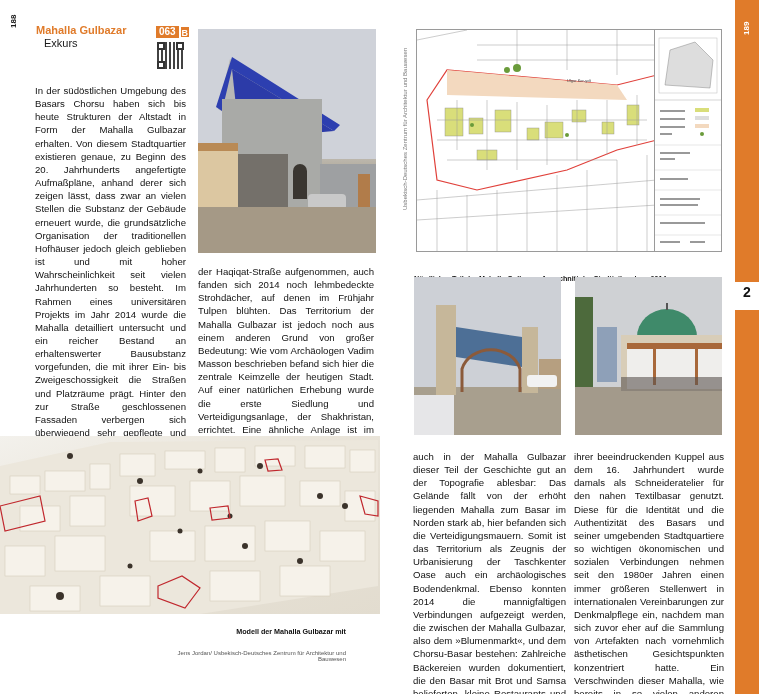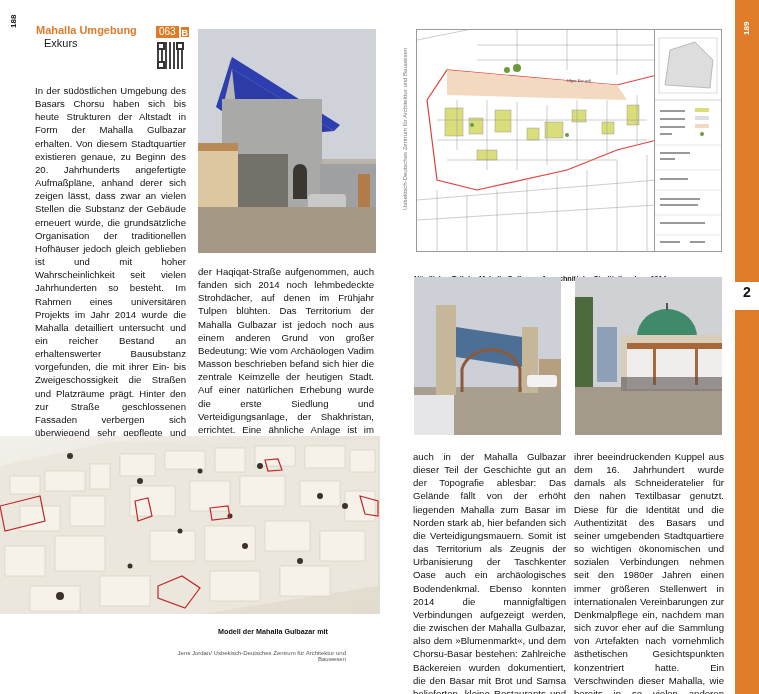--- a/index.html
+++ b/index.html
@@ -2,21 +2,21 @@
 <html><head>
 <meta charset="utf-8">
 <style>
   html,body{margin:0;padding:0;background:#fff;}
   body{width:759px;height:694px;position:relative;overflow:hidden;font-family:"Liberation Sans","DejaVu Sans",sans-serif;color:#1a1a1a;}
   .abs{position:absolute;}
   .folio-left{left:9px;top:28px;font-size:8px;font-weight:bold;transform:rotate(-90deg);transform-origin:left top;width:14px;}
   .title{left:36px;top:24px;font-size:11px;font-weight:bold;color:#e07b2a;}
   .subtitle{left:44px;top:37px;font-size:11px;color:#1a1a1a;}
   .code-badge{left:156px;top:26px;display:flex;gap:1px;}
-  .code-num{background:#e07b2a;color:#fff;font-size:10px;font-weight:normal;padding:0 3px;height:12px;line-height:12px;}
+  .code-num{background:#e07b2a;color:#fff;font-size:10px;font-weight:bold;padding:0 3px;height:12px;line-height:12px;}
   .code-letter{background:#e07b2a;color:#fff;font-size:9px;font-weight:bold;width:10px;height:12px;line-height:12px;text-align:center;border:1px solid #fff;box-sizing:border-box;}
   .qr{left:157px;top:42px;width:27px;height:27px;background:
       repeating-linear-gradient(90deg,#222 0 2px,#fff 2px 4px),#fff;opacity:.85;}
   .qr::before{content:"";position:absolute;left:0;top:0;width:8px;height:8px;border:2px solid #111;background:#fff;box-sizing:border-box;}
   .qr::after{content:"";position:absolute;right:0;top:0;width:8px;height:8px;border:2px solid #111;background:#fff;box-sizing:border-box;}
   .qr-bl{position:absolute;left:0;bottom:0;width:8px;height:8px;border:2px solid #111;background:#fff;box-sizing:border-box;}
   .col{font-size:9.6px;line-height:13.15px;text-align:justify;color:#111;}
   .col p{margin:0;}
   .col em{font-style:italic;}
   .col1{left:35px;top:84px;width:151px;}
@@ -26,33 +26,33 @@
   .photo{overflow:hidden;}
   .photo-house{left:198px;top:29px;width:178px;height:224px;background:linear-gradient(180deg,#c9ccd4 0%,#dfe1e6 40%,#b8b2a6 60%,#a89e8e 100%);}
   .photo-gate{left:414px;top:277px;width:147px;height:158px;background:linear-gradient(180deg,#c6c8cf 0%,#d7d8dc 45%,#b3aa98 70%,#a69d8c 100%);}
   .photo-mosque{left:575px;top:277px;width:147px;height:158px;background:linear-gradient(180deg,#c8cace 0%,#d9dadd 40%,#b6ad9f 72%,#a59c8e 100%);}
   .photo-model{left:0px;top:436px;width:380px;height:178px;background:linear-gradient(160deg,#f3f1ec 0%,#e9e4d9 40%,#e2dccf 100%);}
   .map{left:416px;top:29px;width:306px;height:223px;background:#fff;border:1px solid #9a9a9a;box-sizing:border-box;}
   .map-legend{position:absolute;right:0;top:0;width:66px;height:100%;border-left:1px solid #9a9a9a;background:#fff;}
   .map-credit{left:402px;top:210px;font-size:6px;color:#777;transform:rotate(-90deg);transform-origin:left top;white-space:nowrap;}
   .caption{font-size:7.2px;font-weight:bold;color:#111;}
   .cap-map{left:414px;top:274px;}
-  .cap-model{left:200px;top:627px;width:146px;text-align:center;line-height:9.5px;}
+  .cap-model{left:200px;top:627px;width:146px;text-align:right;line-height:9.5px;}
   .credit{left:150px;top:650px;width:196px;text-align:right;font-size:6px;color:#555;}
   .tab-strip{left:735px;top:0;width:24px;height:694px;background:#e07b2a;}
   .tab-white{left:735px;top:282px;width:24px;height:28px;background:#fff;}
   .tab-num{left:735px;top:284px;width:24px;text-align:center;font-size:14px;font-weight:bold;color:#111;}
   .folio-right{left:742px;top:35px;font-size:8px;font-weight:bold;color:#fff;transform:rotate(-90deg);transform-origin:left top;}
   svg{display:block;}
 </style>
 </head>
 <body>
 
 <div class="abs folio-left">188</div>
-<div class="abs title">Mahalla Umgebung</div>
+<div class="abs title">Mahalla Gulbazar</div>
 <div class="abs subtitle">Exkurs</div>
 <div class="abs code-badge">
   <span class="code-num">063</span>
   <span class="code-letter">B</span>
 </div>
 <div class="abs qr">
     <span class="qr-bl"></span>
   </div>
 
 <div class="abs photo photo-house">

